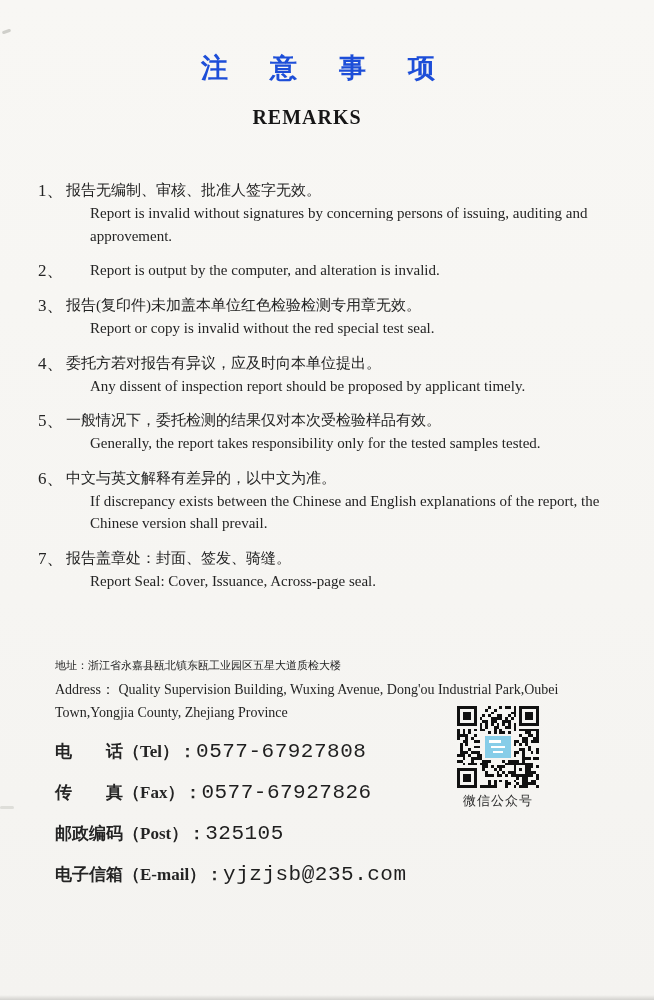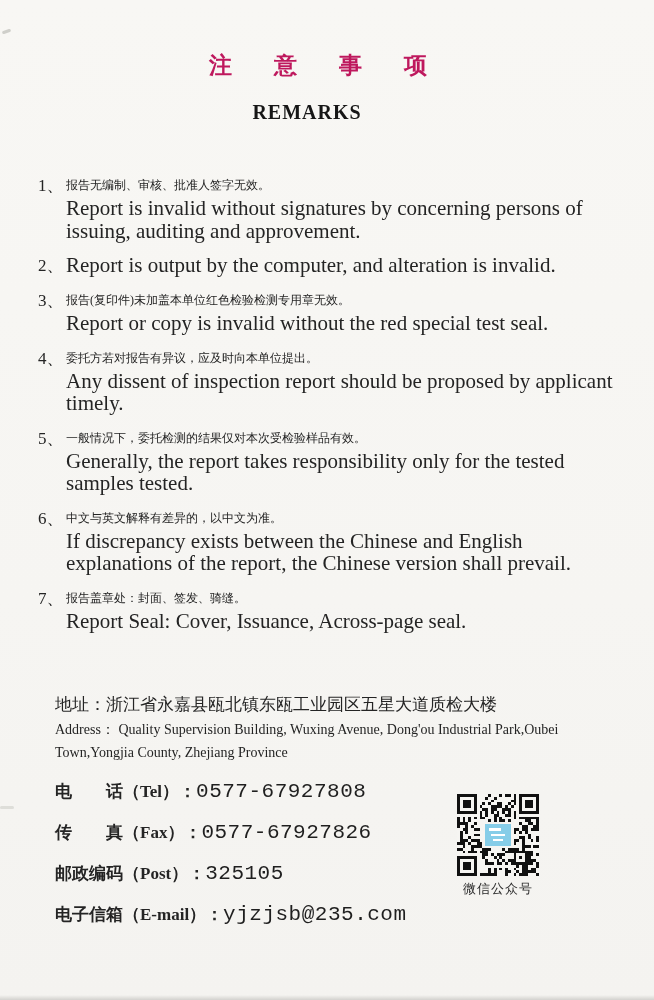--- a/index.html
+++ b/index.html
@@ -8,52 +8,52 @@
     background:linear-gradient(#f8f7f4 0%,#f6f5f2 60%,#f4f3f0 100%);
     font-family:"Liberation Serif","DejaVu Serif",serif;
     color:#242424;
     position:relative;overflow:hidden;
   }
   .page{position:absolute;inset:0;}
 
   
   .header{margin-top:50px;text-align:center;}
   .title-zh{
-    font-size:23px;font-weight:bold;letter-spacing:42px;
-    white-space:nowrap;color:#be185d;padding-left:24px;
+    font-size:27px;font-weight:bold;letter-spacing:42px;
+    white-space:nowrap;color:#1d4ed8;padding-left:24px;
   }
   .title-en{
     font-size:20px;font-weight:bold;margin-top:20px;margin-right:40px;
     letter-spacing:1px;color:#161616;
   }
 
   
   .remarks-list{margin:50px 0 0 38px;list-style:none;padding:0;}
   .remark-item{display:flex;margin-bottom:12px;}
   .remark-num{width:28px;flex:none;font-size:17px;line-height:23px;}
   .remark-text{width:566px;}
-  .remark-zh{font-size:12px;line-height:23px;}
-  .remark-en{font-size:21px;line-height:22.5px;}
+  .remark-zh{font-size:15px;line-height:23px;}
+  .remark-en{font-size:15px;line-height:22.5px;margin-left:24px;}
 
   
   .address-block{margin:60px 0 0 55px;width:572px;}
-  .address-zh{font-size:17px;line-height:26px;}
+  .address-zh{font-size:11px;line-height:26px;}
   .address-en{font-size:14px;line-height:23px;}
 
   
   .contact-block{margin:16px 0 0 55px;}
   .contact-row{margin-bottom:17px;font-size:17px;line-height:24px;white-space:nowrap;}
   .contact-label{color:#242424;font-weight:bold;}
   .contact-value{
     font-family:"Liberation Mono","DejaVu Sans Mono",monospace;
     font-size:21px;letter-spacing:0.5px;color:#1f1f1f;
   }
 
   
-  .qr-block{position:absolute;left:450px;top:794px;width:96px;text-align:center;}
+  .qr-block{position:absolute;left:450px;top:706px;width:96px;text-align:center;}
   .qr-svg{display:block;margin:0 auto;}
   .qr-caption{font-size:13px;margin-top:4px;color:#2a2a2a;letter-spacing:1px;}
 
   
   .artifact{position:absolute;background:#cfcfca;border-radius:2px;}
   .artifact-1{left:2px;top:30px;width:9px;height:3px;transform:rotate(-20deg);}
   .artifact-2{left:0px;top:806px;width:14px;height:3px;opacity:.6;}
   .page-bottom-edge{
     position:absolute;left:0;right:0;bottom:0;height:5px;
     background:linear-gradient(to bottom,rgba(0,0,0,0),rgba(60,60,55,.18));

